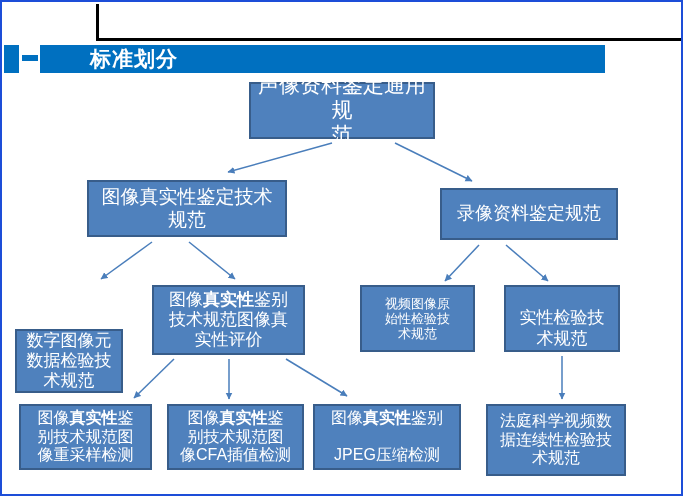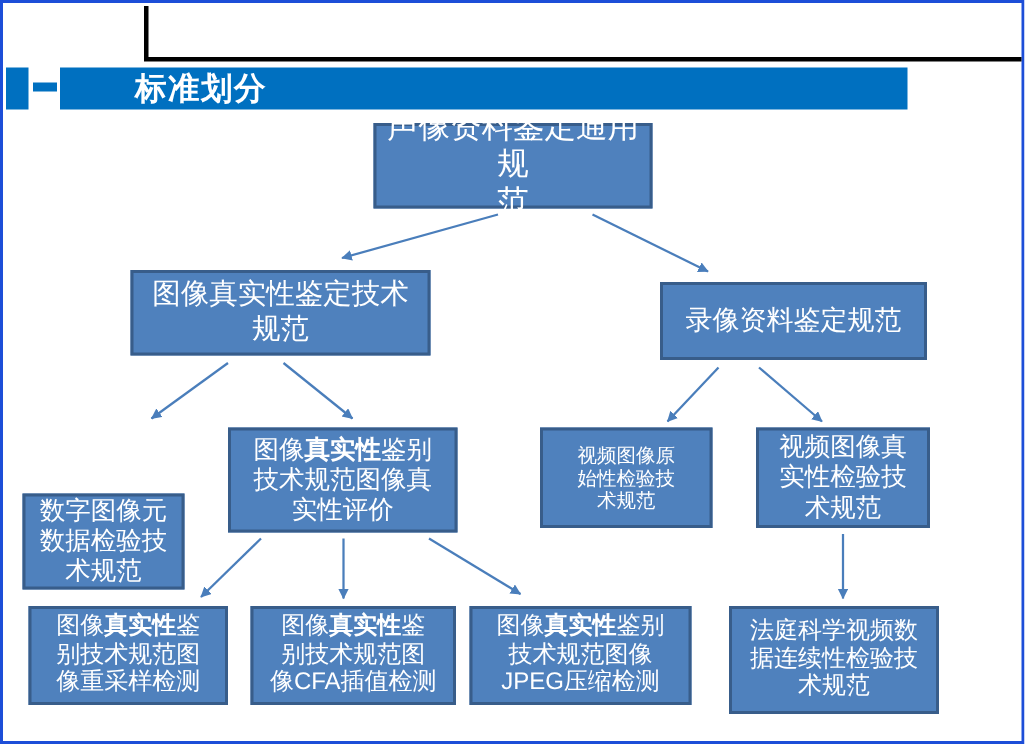--- a/index.html
+++ b/index.html
@@ -83,28 +83,28 @@
   <div class="node n-meta">
       <div><span>数字图像元</span><br><span>数据检验技</span><br><span>术规范</span></div>
     </div>
   <div class="node n-eval">
       <div><span>图像</span><b>真实性</b><span>鉴别</span><br><span>技术规范图像真</span><br><span>实性评价</span></div>
     </div>
   <div class="node n-vorig">
       <div><span>视频图像原</span><br><span>始性检验技</span><br><span>术规范</span></div>
     </div>
   <div class="node n-vauth">
-      <div><span>视频图像真</span><br><span>实性检验技</span><br><span>术规范</span></div>
+      <div><br><span>实性检验技</span><br><span>术规范</span></div>
     </div>
   <div class="node n-resample">
       <div><span>图像</span><b>真实性</b><span>鉴</span><br><span>别技术规范图</span><br><span>像重采样检测</span></div>
     </div>
   <div class="node n-cfa">
       <div><span>图像</span><b>真实性</b><span>鉴</span><br><span>别技术规范图</span><br><span>像CFA插值检测</span></div>
     </div>
   <div class="node n-jpeg">
-      <div><span>图像</span><b>真实性</b><span>鉴别</span><br><span>技术规范图像</span><br><span>JPEG压缩检测</span></div>
+      <div><span>图像</span><b>真实性</b><span>鉴别</span><br><br><span>JPEG压缩检测</span></div>
     </div>
   <div class="node n-cont">
       <div><span>法庭科学视频数</span><br><span>据连续性检验技</span><br><span>术规范</span></div>
     </div>
 
 </div>
 
 </body></html>

